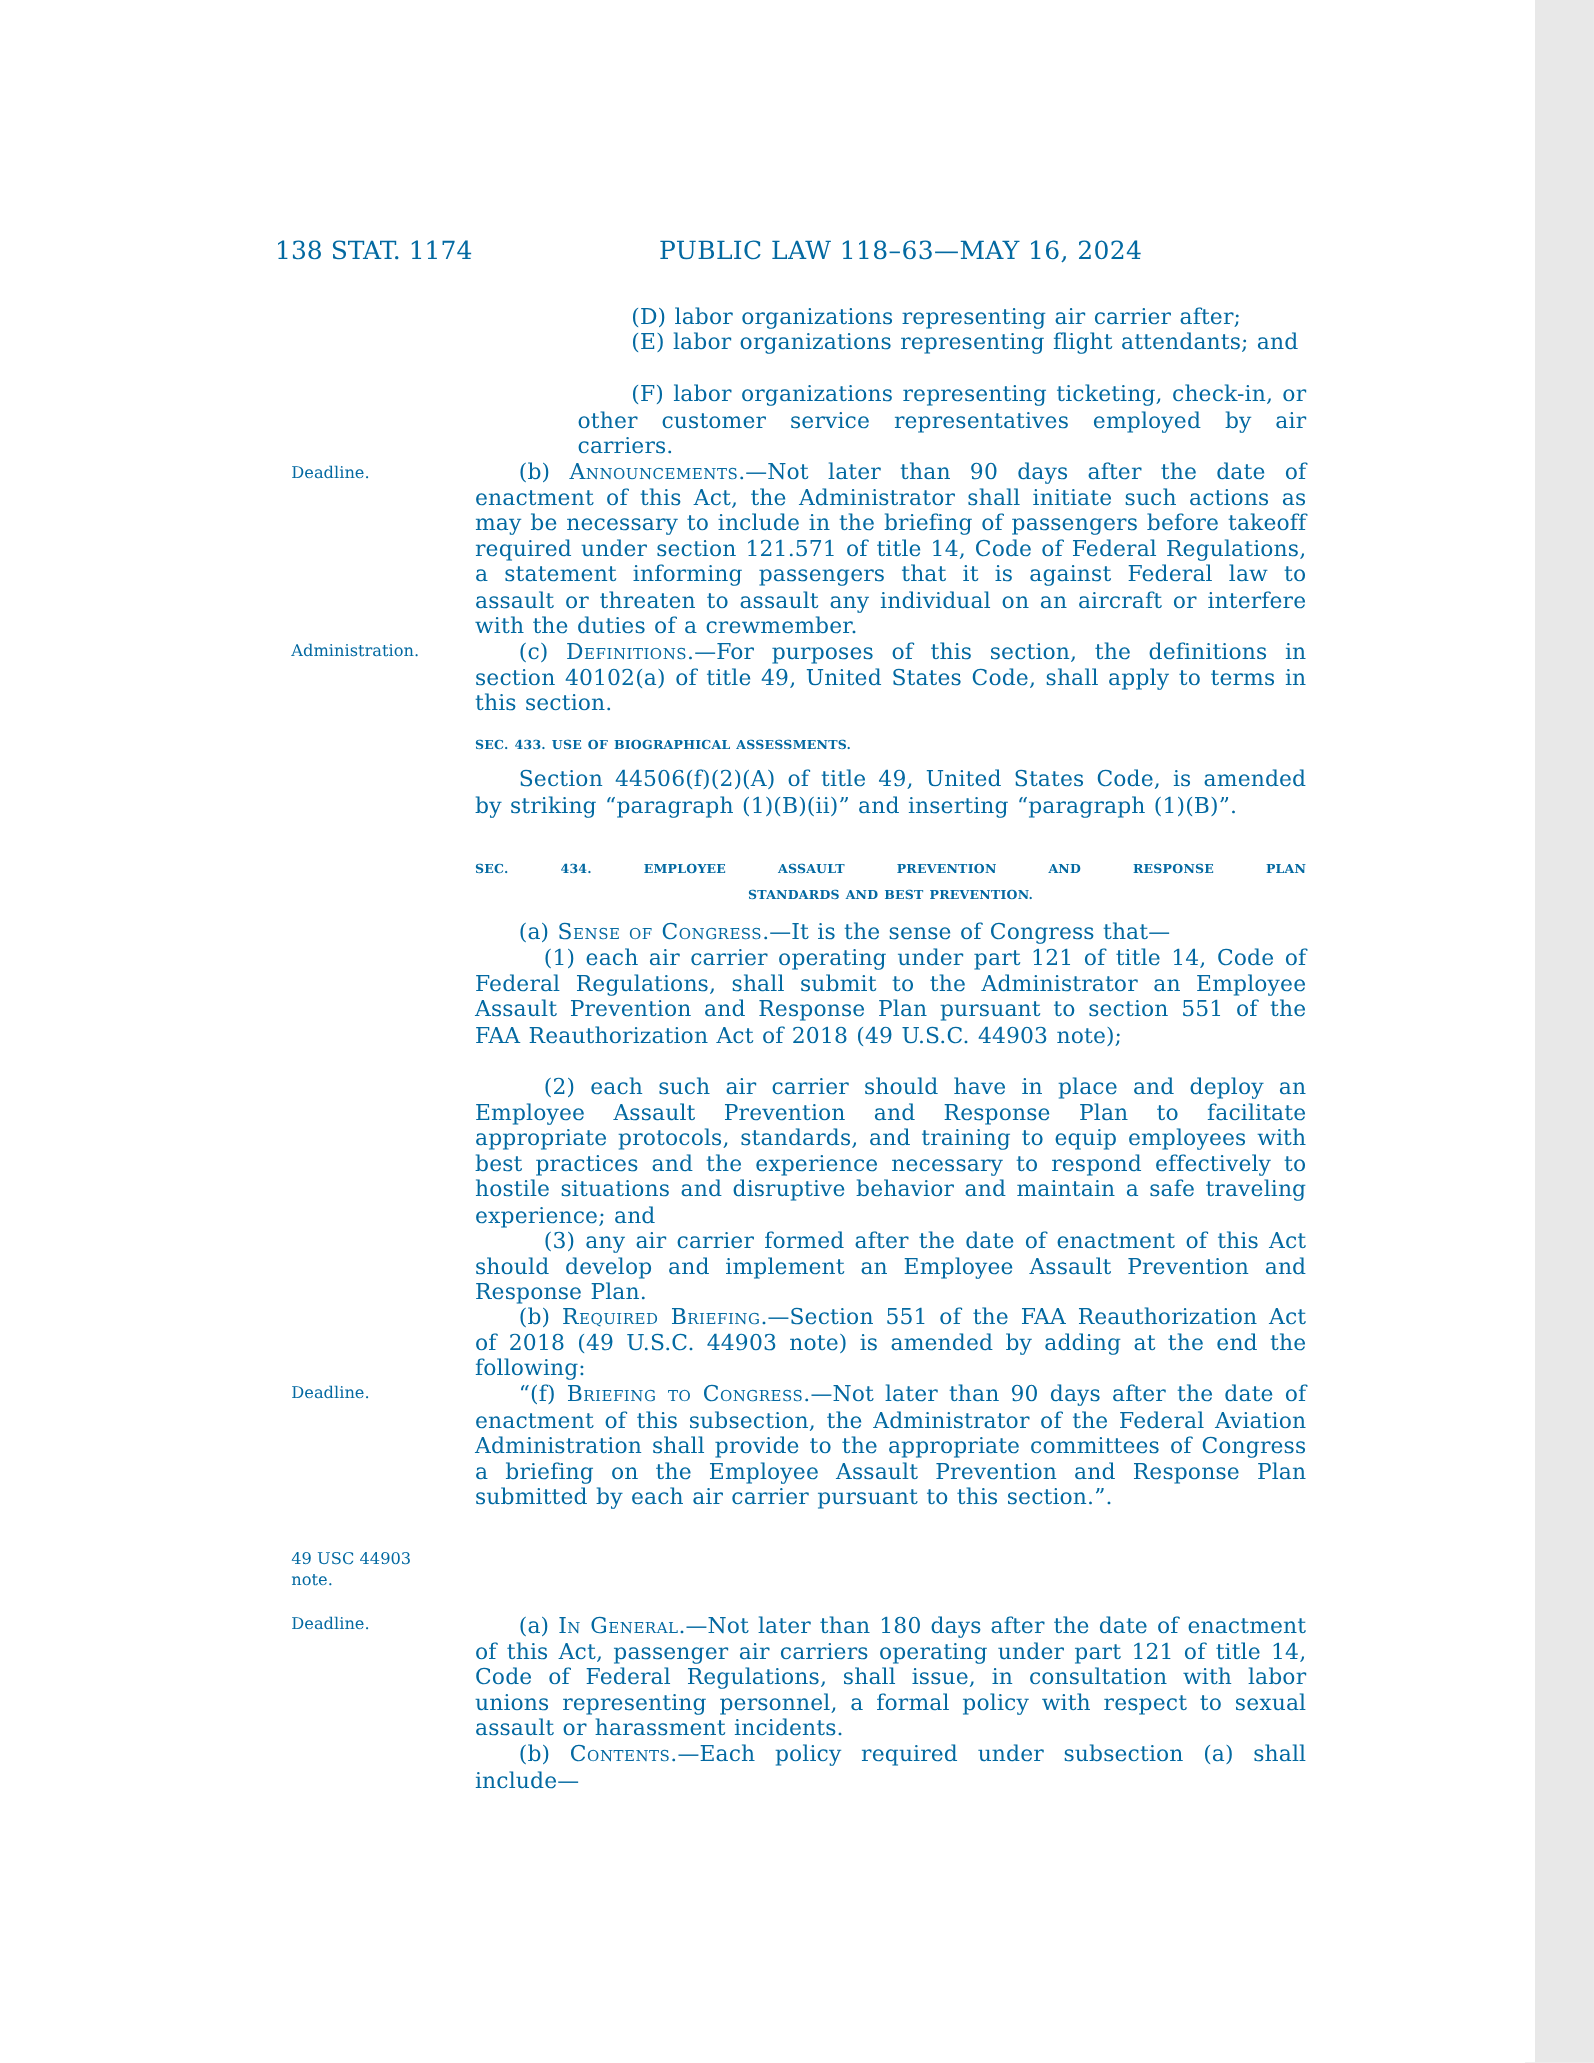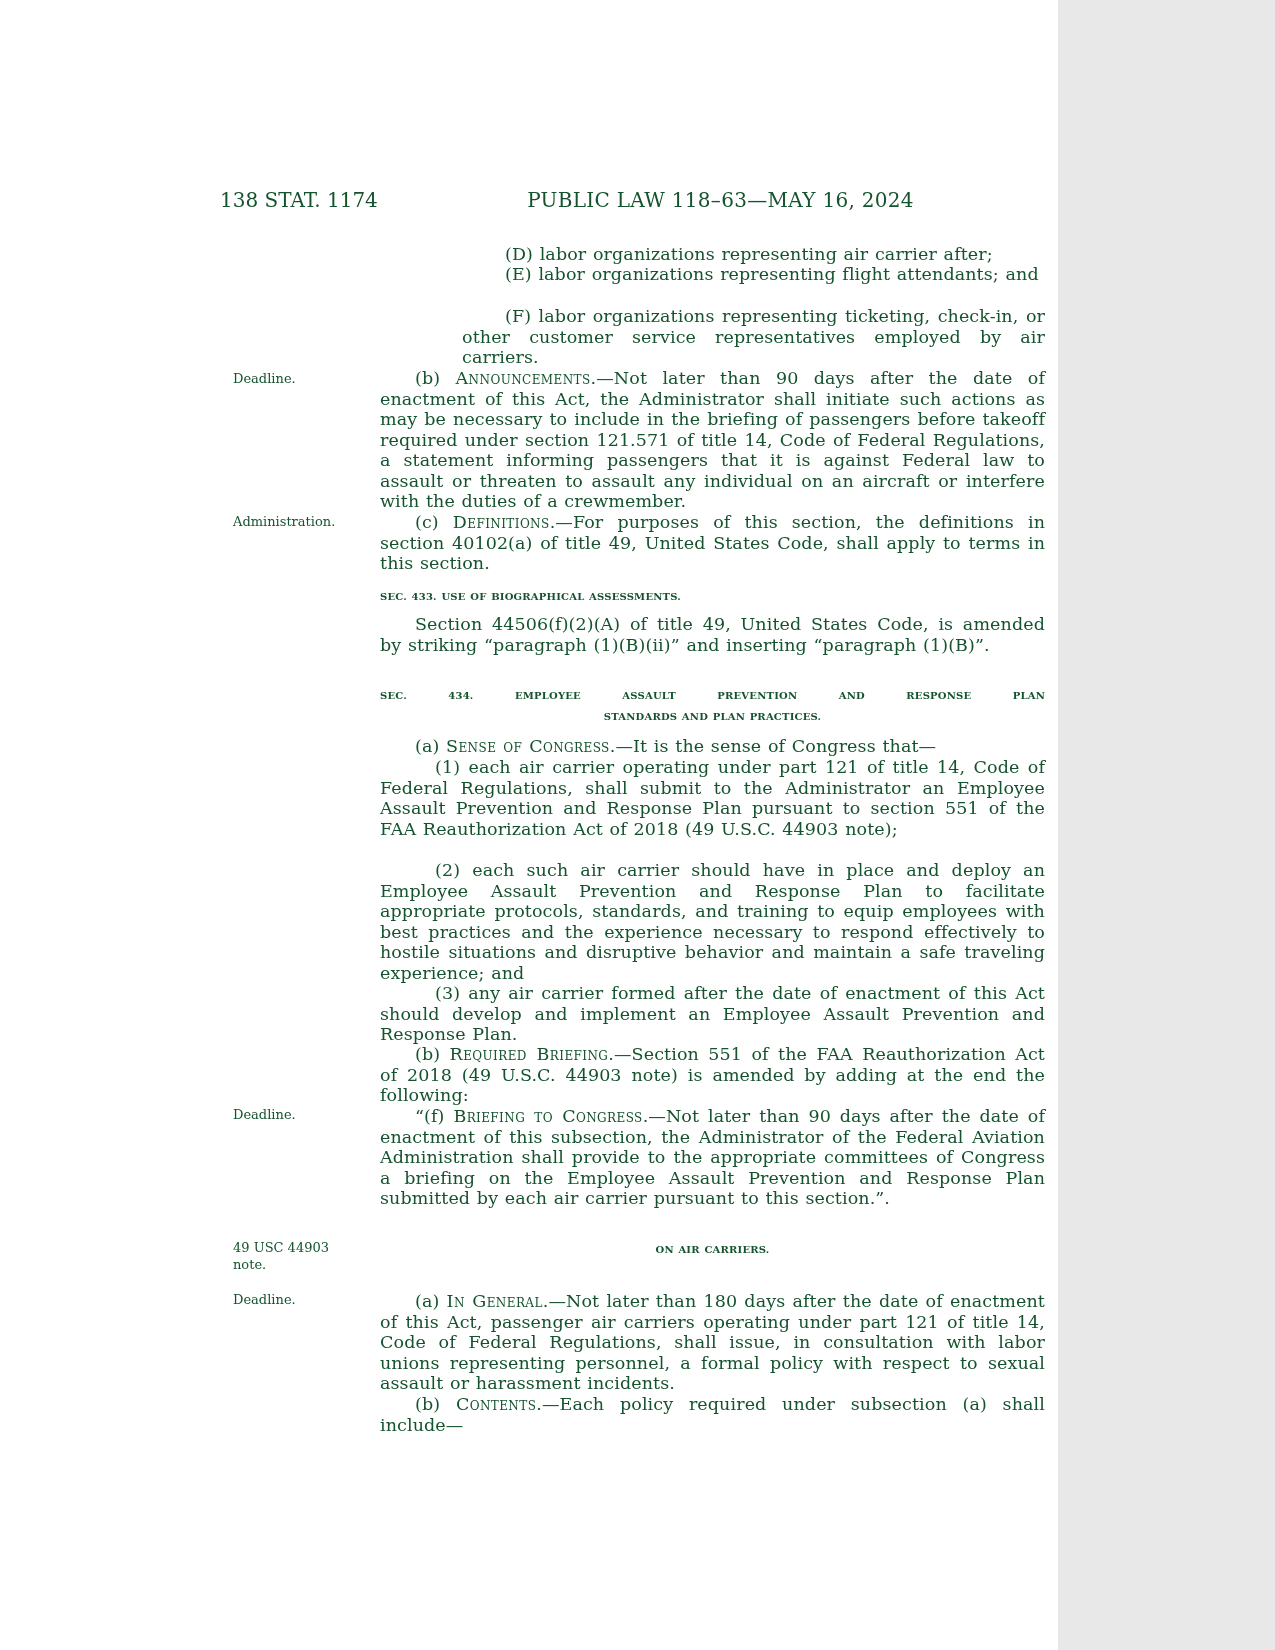--- a/index.html
+++ b/index.html
@@ -1,22 +1,22 @@
 <!DOCTYPE html>
 <html><head>
 <meta charset="utf-8">
 <style>
   html, body { margin: 0; padding: 0; background: #e8e8e8; }
   .page {
     position: relative;
-    width: 1058px;
+    width: 1228px;
     height: 1650px;
     background: #ffffff;
     font-family: "DejaVu Serif", "Liberation Serif", serif;
-    color: #14532d;
+    color: #0369a1;
     overflow: hidden;
   }
   .running-header {
     position: absolute;
     top: 188px;
     left: 0;
     width: 100%;
     font-size: 20px;
     line-height: 24px;
     white-space: nowrap;
@@ -104,37 +104,36 @@
     <p class="sub" style="top:368px"><span>(b) </span><span class="sc">Announcements</span><span>.—Not later than 90 days after the date of enactment of this Act, the Administrator shall initiate such actions as may be necessary to include in the briefing of passengers before takeoff required under section 121.571 of title 14, Code of Federal Regulations, a statement informing passengers that it is against Federal law to assault or threaten to assault any individual on an aircraft or interfere with the duties of a crewmember.</span></p>
 
     <p class="sub" style="top:512px"><span>(c) </span><span class="sc">Definitions</span><span>.—For purposes of this section, the definitions in section 40102(a) of title 49, United States Code, shall apply to terms in this section.</span></p>
 
     <h3 class="sec-head" style="top:586px">SEC. 433. USE OF BIOGRAPHICAL ASSESSMENTS.</h3>
 
     <p class="sub" style="top:614px">Section 44506(f)(2)(A) of title 49, United States Code, is amended by striking “paragraph (1)(B)(ii)” and inserting “paragraph (1)(B)”.</p>
 
     <h3 class="sec-head" style="top:685px">
       <div class="hl1">SEC. 434. EMPLOYEE ASSAULT PREVENTION AND RESPONSE PLAN</div>
-      <div class="hl2">STANDARDS AND PLAN PRACTICES.</div>
+      <div class="hl2">STANDARDS AND BEST PREVENTION.</div>
     </h3>
 
     <p class="sub" style="top:736px"><span>(a) </span><span class="sc">Sense of Congress</span><span>.—It is the sense of Congress that—</span></p>
 
     <p class="para" style="top:757px">(1) each air carrier operating under part 121 of title 14, Code of Federal Regulations, shall submit to the Administrator an Employee Assault Prevention and Response Plan pursuant to section 551 of the FAA Reauthorization Act of 2018 (49 U.S.C. 44903 note);</p>
 
     <p class="para" style="top:860px">(2) each such air carrier should have in place and deploy an Employee Assault Prevention and Response Plan to facilitate appropriate protocols, standards, and training to equip employees with best practices and the experience necessary to respond effectively to hostile situations and disruptive behavior and maintain a safe traveling experience; and</p>
 
     <p class="para" style="top:983px">(3) any air carrier formed after the date of enactment of this Act should develop and implement an Employee Assault Prevention and Response Plan.</p>
 
     <p class="sub" style="top:1044px"><span>(b) </span><span class="sc">Required Briefing</span><span>.—Section 551 of the FAA Reauthorization Act of 2018 (49 U.S.C. 44903 note) is amended by adding at the end the following:</span></p>
 
     <p class="sub" style="top:1106px"><span>“(f) </span><span class="sc">Briefing to Congress</span><span>.—Not later than 90 days after the date of enactment of this subsection, the Administrator of the Federal Aviation Administration shall provide to the appropriate committees of Congress a briefing on the Employee Assault Prevention and Response Plan submitted by each air carrier pursuant to this section.”.</span></p>
 
     <h3 class="sec-head" style="top:1239px">
-      <div class="hl2">ON AIR CARRIERS.</div>
     </h3>
 
     <p class="sub" style="top:1291px"><span>(a) </span><span class="sc">In General</span><span>.—Not later than 180 days after the date of enactment of this Act, passenger air carriers operating under part 121 of title 14, Code of Federal Regulations, shall issue, in consultation with labor unions representing personnel, a formal policy with respect to sexual assault or harassment incidents.</span></p>
 
     <p class="sub" style="top:1394px"><span>(b) </span><span class="sc">Contents</span><span>.—Each policy required under subsection (a) shall include—</span></p>
 
   </div>
 </div>
 
 </body></html>

